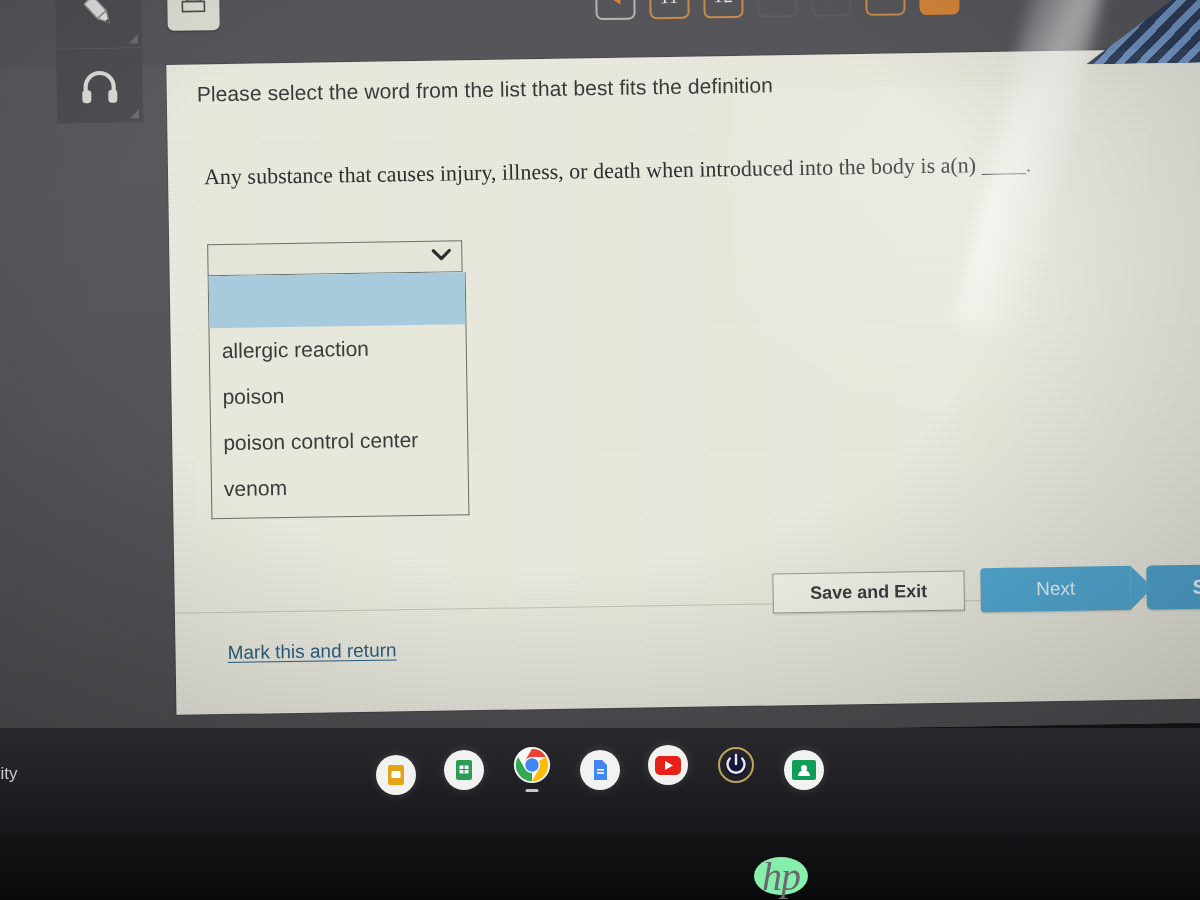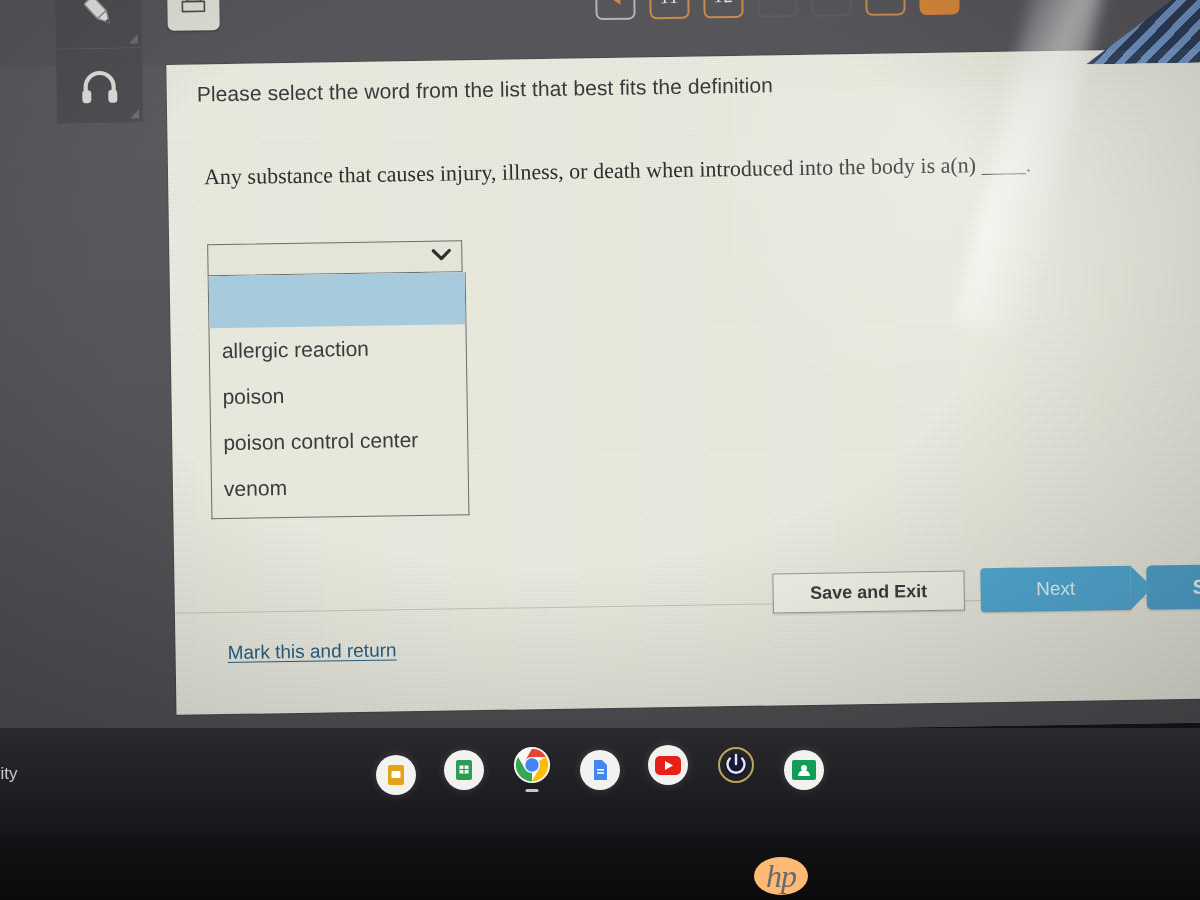--- a/index.html
+++ b/index.html
@@ -338,25 +338,25 @@
     position: absolute;
     left: 0; top: 836px;
     width: 1200px; height: 64px;
     background: linear-gradient(180deg,#131316 0%, #0a0a0c 100%);
   }
   .hp-logo {
     position: absolute;
     left: 754px; top: 857px;
     width: 54px; height: 38px;
     border-radius: 50%;
-    background: #fdba74;
+    background: #86efac;
     color: #6a6a6e;
     font-family: "Liberation Serif", serif;
     font-style: italic;
-    font-size: 32px;
+    font-size: 40px;
     display: flex; align-items: center; justify-content: center;
     letter-spacing: -1px;
   }
 
   
   .left-dark {
     position: absolute;
     left: 0; top: 0;
     width: 70px; height: 760px;
     background: linear-gradient(90deg,#111114 0%, #27272b 70%, #3a3a3e 100%);

